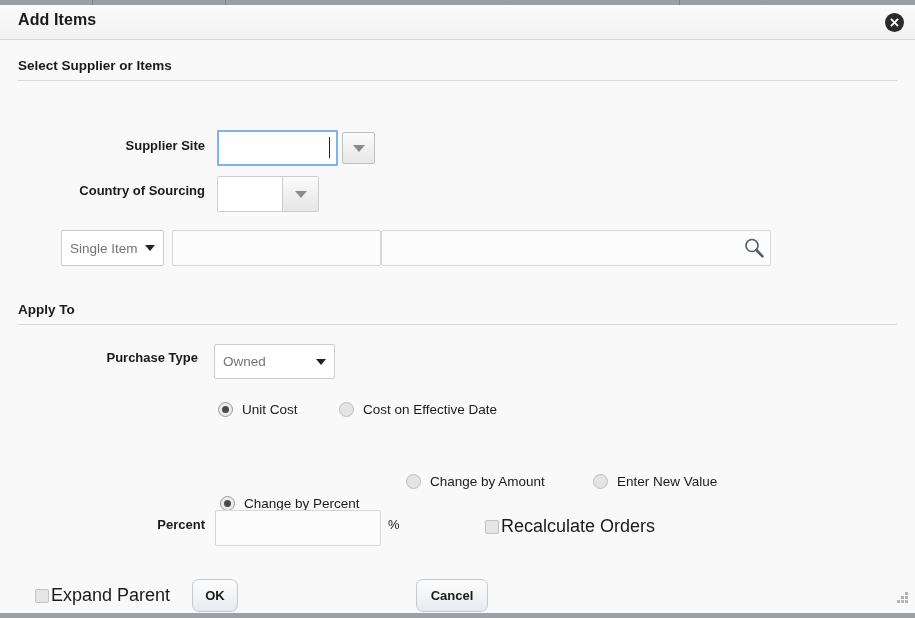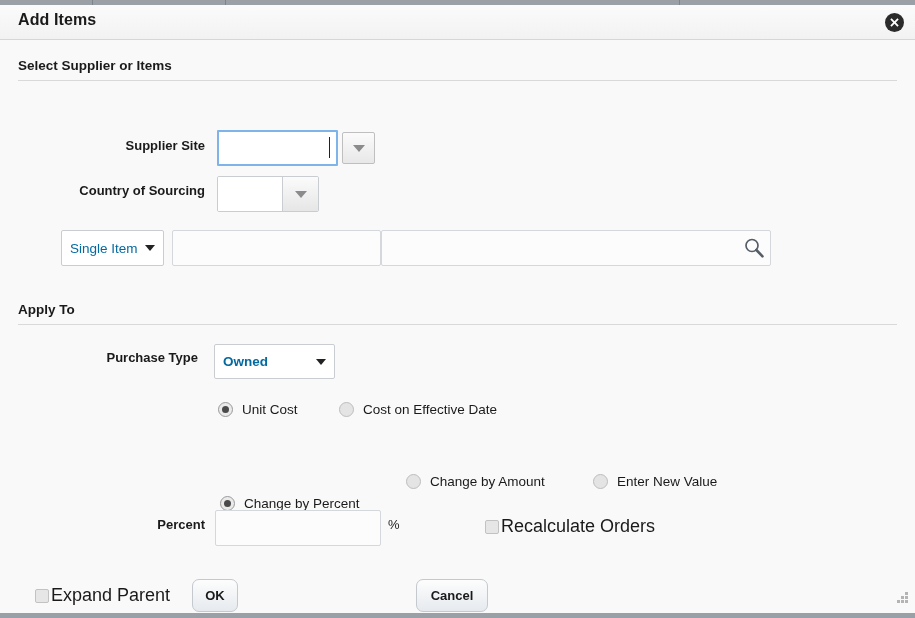--- a/index.html
+++ b/index.html
@@ -167,21 +167,21 @@
 
   
   .sel {
     position: absolute;
     box-sizing: border-box;
     background: #ffffff;
     border: 1px solid #c9cdd2;
     border-radius: 2px;
     font-family: "Liberation Sans", sans-serif;
     font-size: 13.5px;
-    color: #0369a1;
+    color: #737373;
     padding-left: 8px;
     padding-right: 22px;
     cursor: pointer;
     display: flex;
     align-items: center;
   }
   .sel .sel-arrow {
     position: absolute;
     right: 8px;
     top: 50%;
@@ -367,21 +367,21 @@
     <div id="search-icon-wrap" style="left:742px; top:196px; width:24px; height:24px;">
       <svg width="24" height="24" viewBox="0 0 24 24" aria-hidden="true">
         <circle cx="10" cy="9.5" r="6" fill="none" stroke="#555e66" stroke-width="1.7"></circle>
         <line x1="14.4" y1="14" x2="20.5" y2="20.3" stroke="#555e66" stroke-width="2.6" stroke-linecap="round"></line>
       </svg>
     </div>
 
     <div class="section-header" style="top:262px;">Apply To</div>
 
     <div class="field-label" style="left:0px; top:310px; width:198px;">Purchase Type</div>
-    <div class="sel" style="left:214px; top:304px; width:121px; height:35px;font-weight:bold;">
+    <div class="sel" style="left:214px; top:304px; width:121px; height:35px;">
       <span>Owned</span>
       <span class="sel-arrow"></span>
     </div>
 
     <div class="radio-group-item" style="left:218px; top:362px;">
       <span class="radio-dot on"></span>
       <span class="radio-label">Unit Cost</span>
     </div>
     <div class="radio-group-item" style="left:339px; top:362px;">
       <span class="radio-dot"></span>

